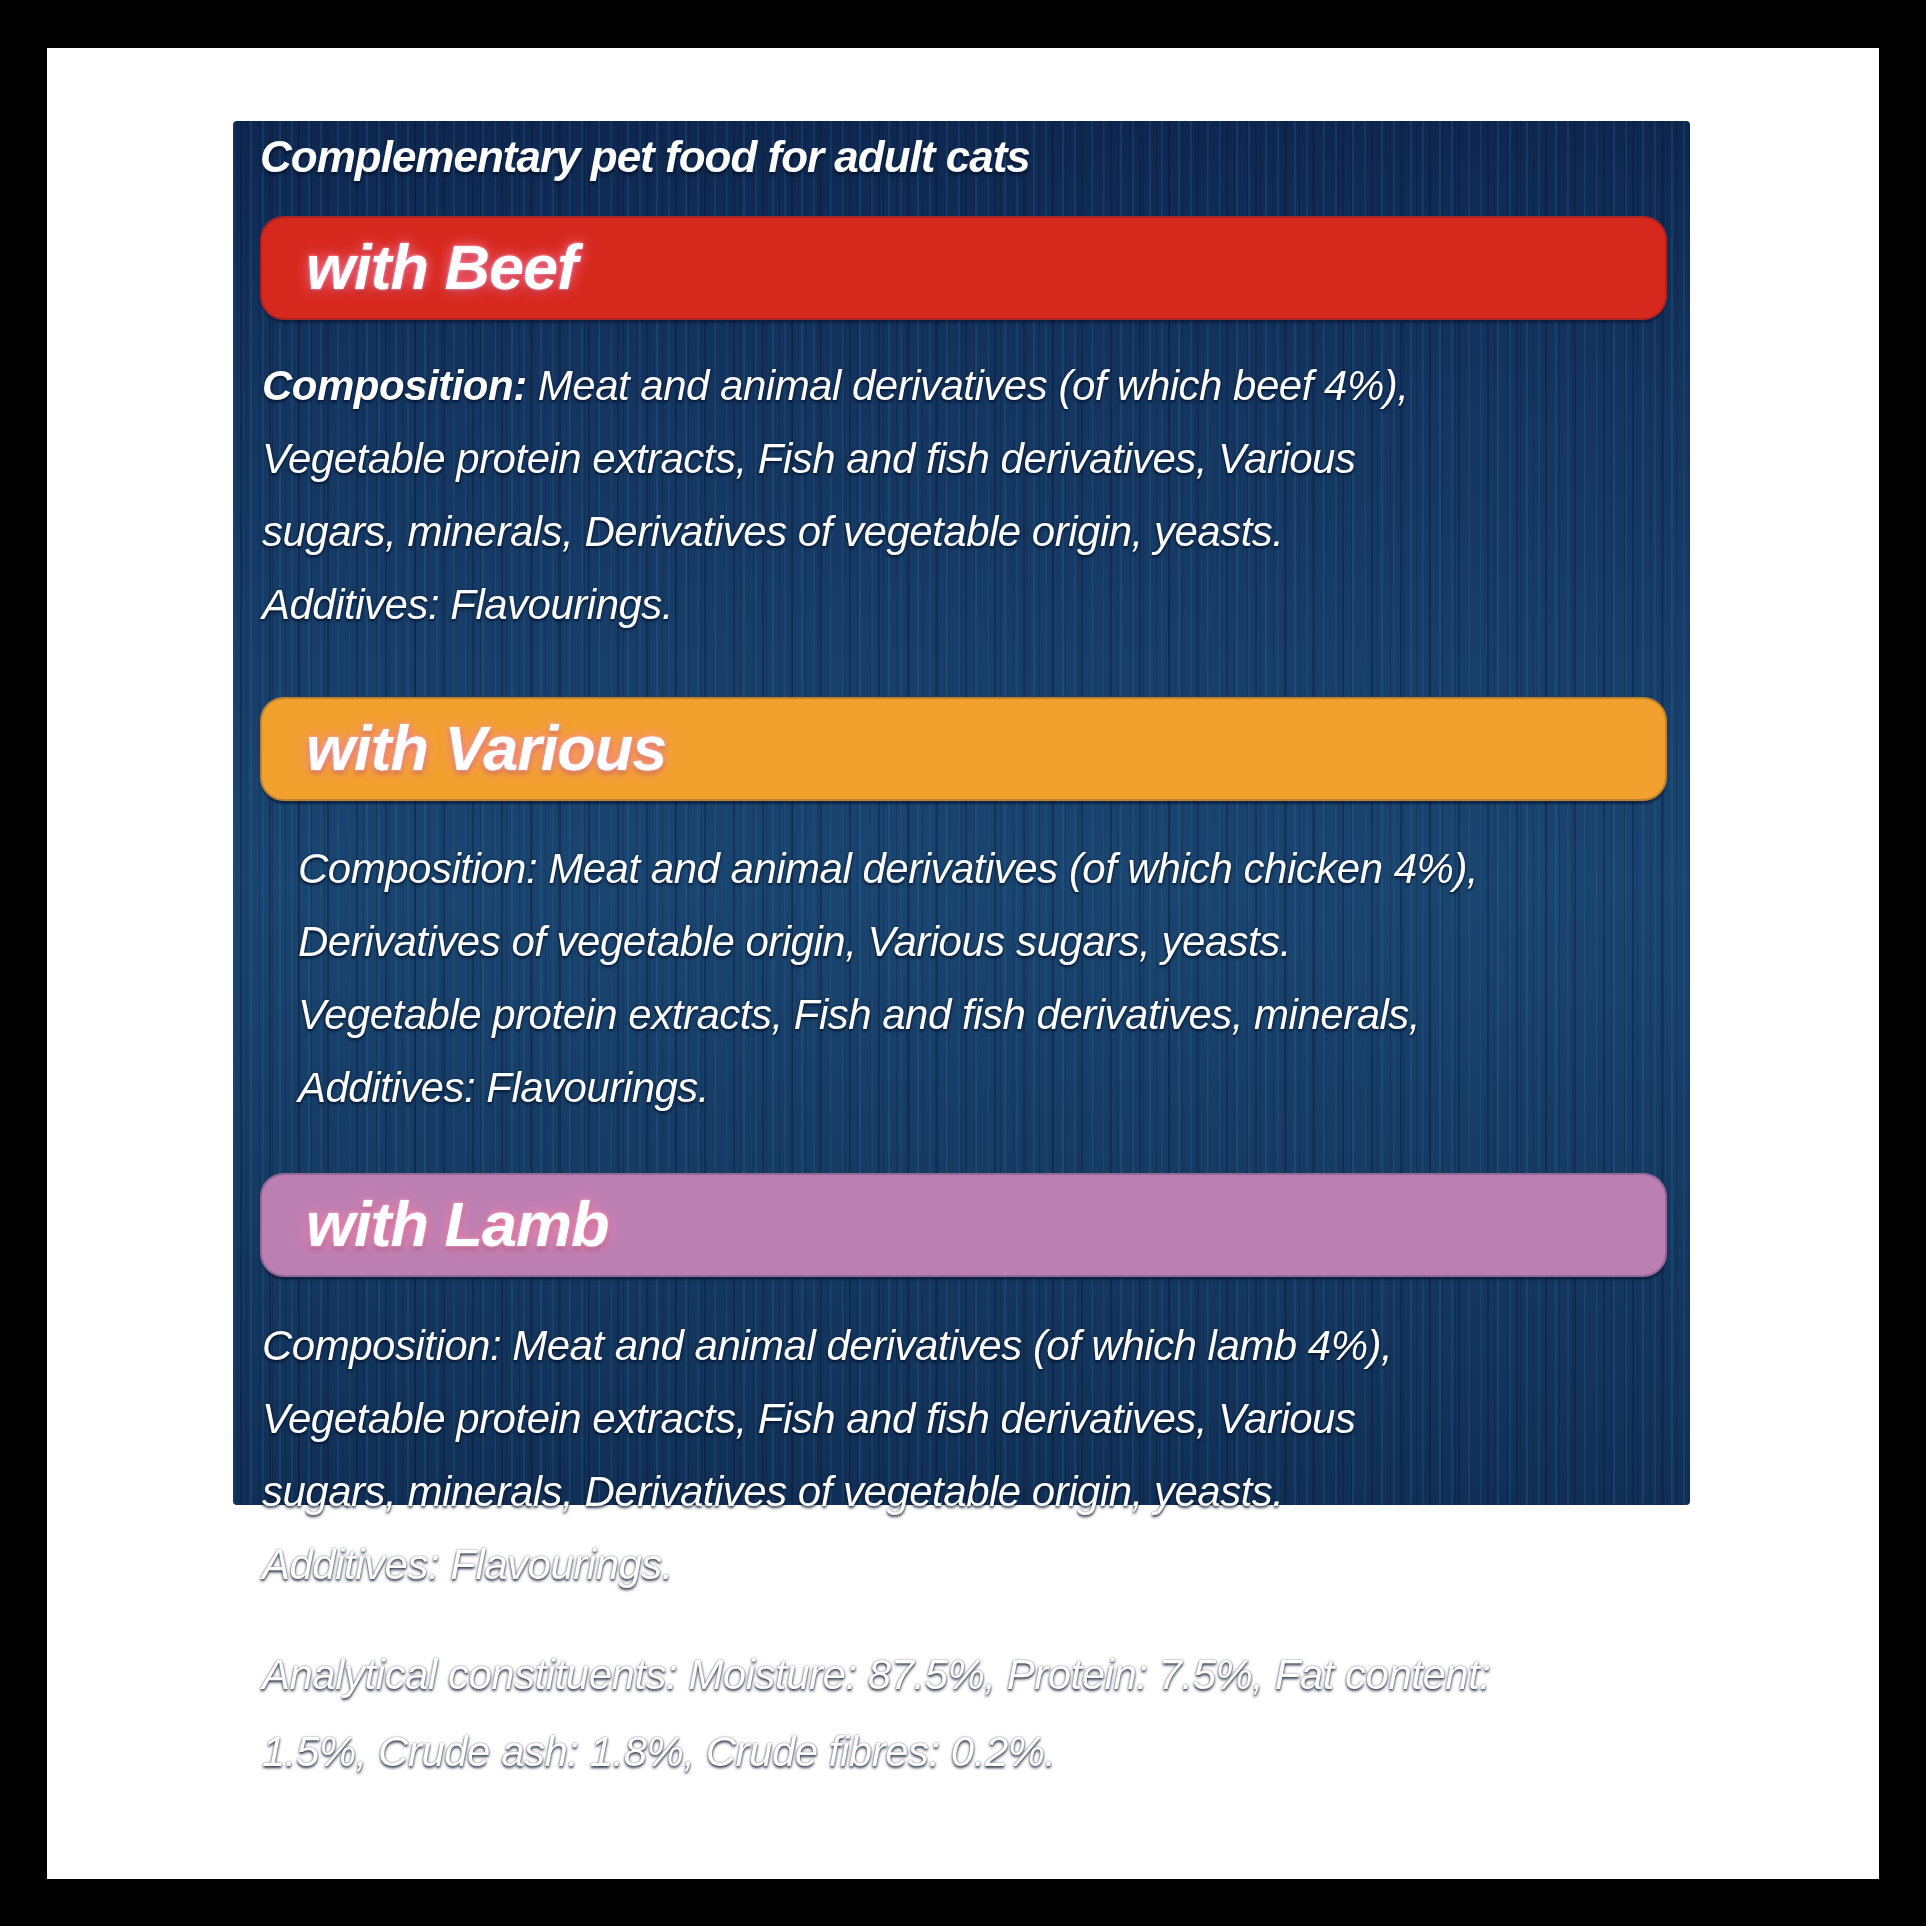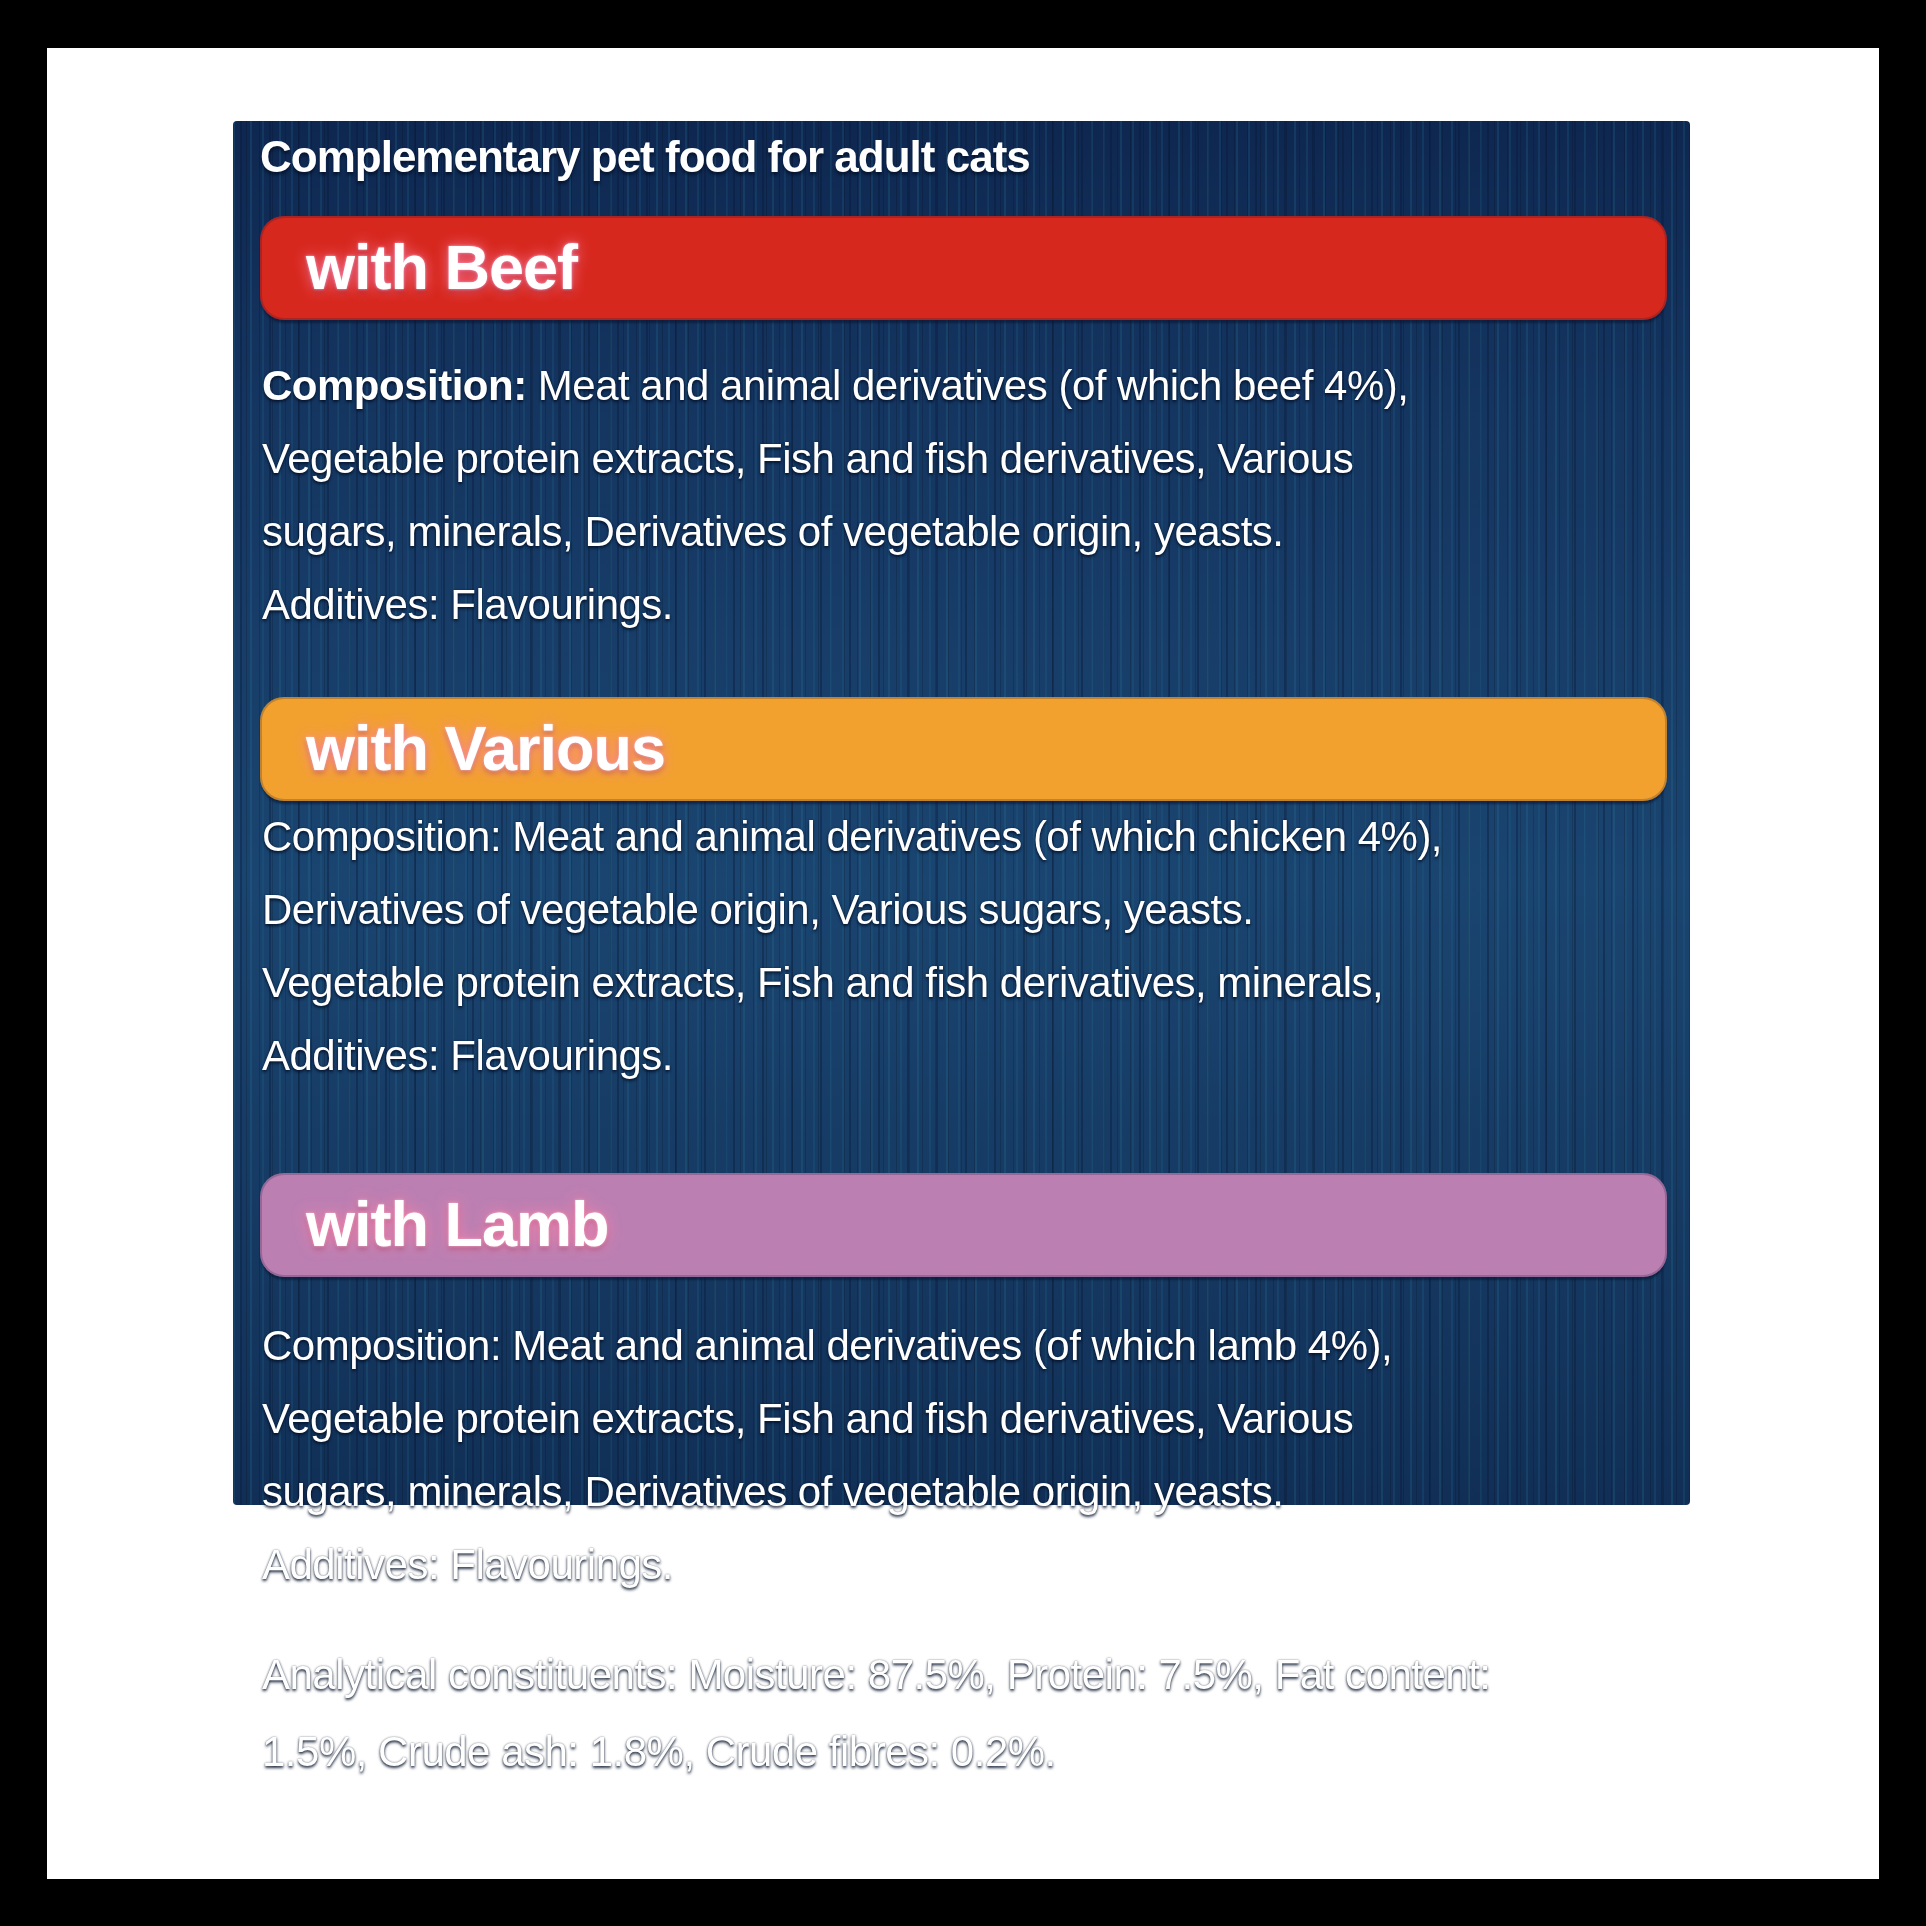--- a/index.html
+++ b/index.html
@@ -40,20 +40,21 @@
         rgba(44, 130, 160, 0.20) 17px 19px,
         rgba(13, 38, 74, 0) 19px 29px),
       repeating-linear-gradient(90deg,
         rgba(0, 0, 0, 0.16) 0px 1px,
         rgba(0, 0, 0, 0) 1px 13px),
       linear-gradient(180deg,
         #0e2750 0%,
         #143560 20%,
         #1a4570 55%,
         #112f56 100%);
+    font-style: italic;
   }
   .page-title {
     position: absolute;
     left: 27px;
     top: 8px;
     color: #ffffff;
     font-size: 44px;
     font-weight: 700;
     letter-spacing: -1px;
     line-height: 55px;
@@ -90,21 +91,21 @@
     left: 29px;
     color: #ffffff;
     font-size: 42px;
     font-weight: 400;
     letter-spacing: -0.5px;
     line-height: 73px;
     text-shadow: 0 2px 3px rgba(4, 16, 40, 0.85),
                  0 0 2px rgba(4, 16, 40, 0.5);
   }
   .para-beef      { top: 228px; }
-  .para-chicken   { top: 679px; }
+  .para-chicken   { top: 711px; margin-left: 36px; }
   .para-lamb      { top: 1188px; }
   .para-analytical{ top: 1515px; line-height: 77px; }
   .para .line { white-space: nowrap; }
   .bold-lead { font-weight: 700; text-align: right; }
 </style>
 </head>
 <body>
 
 <div class="stage">
   <div class="card">

